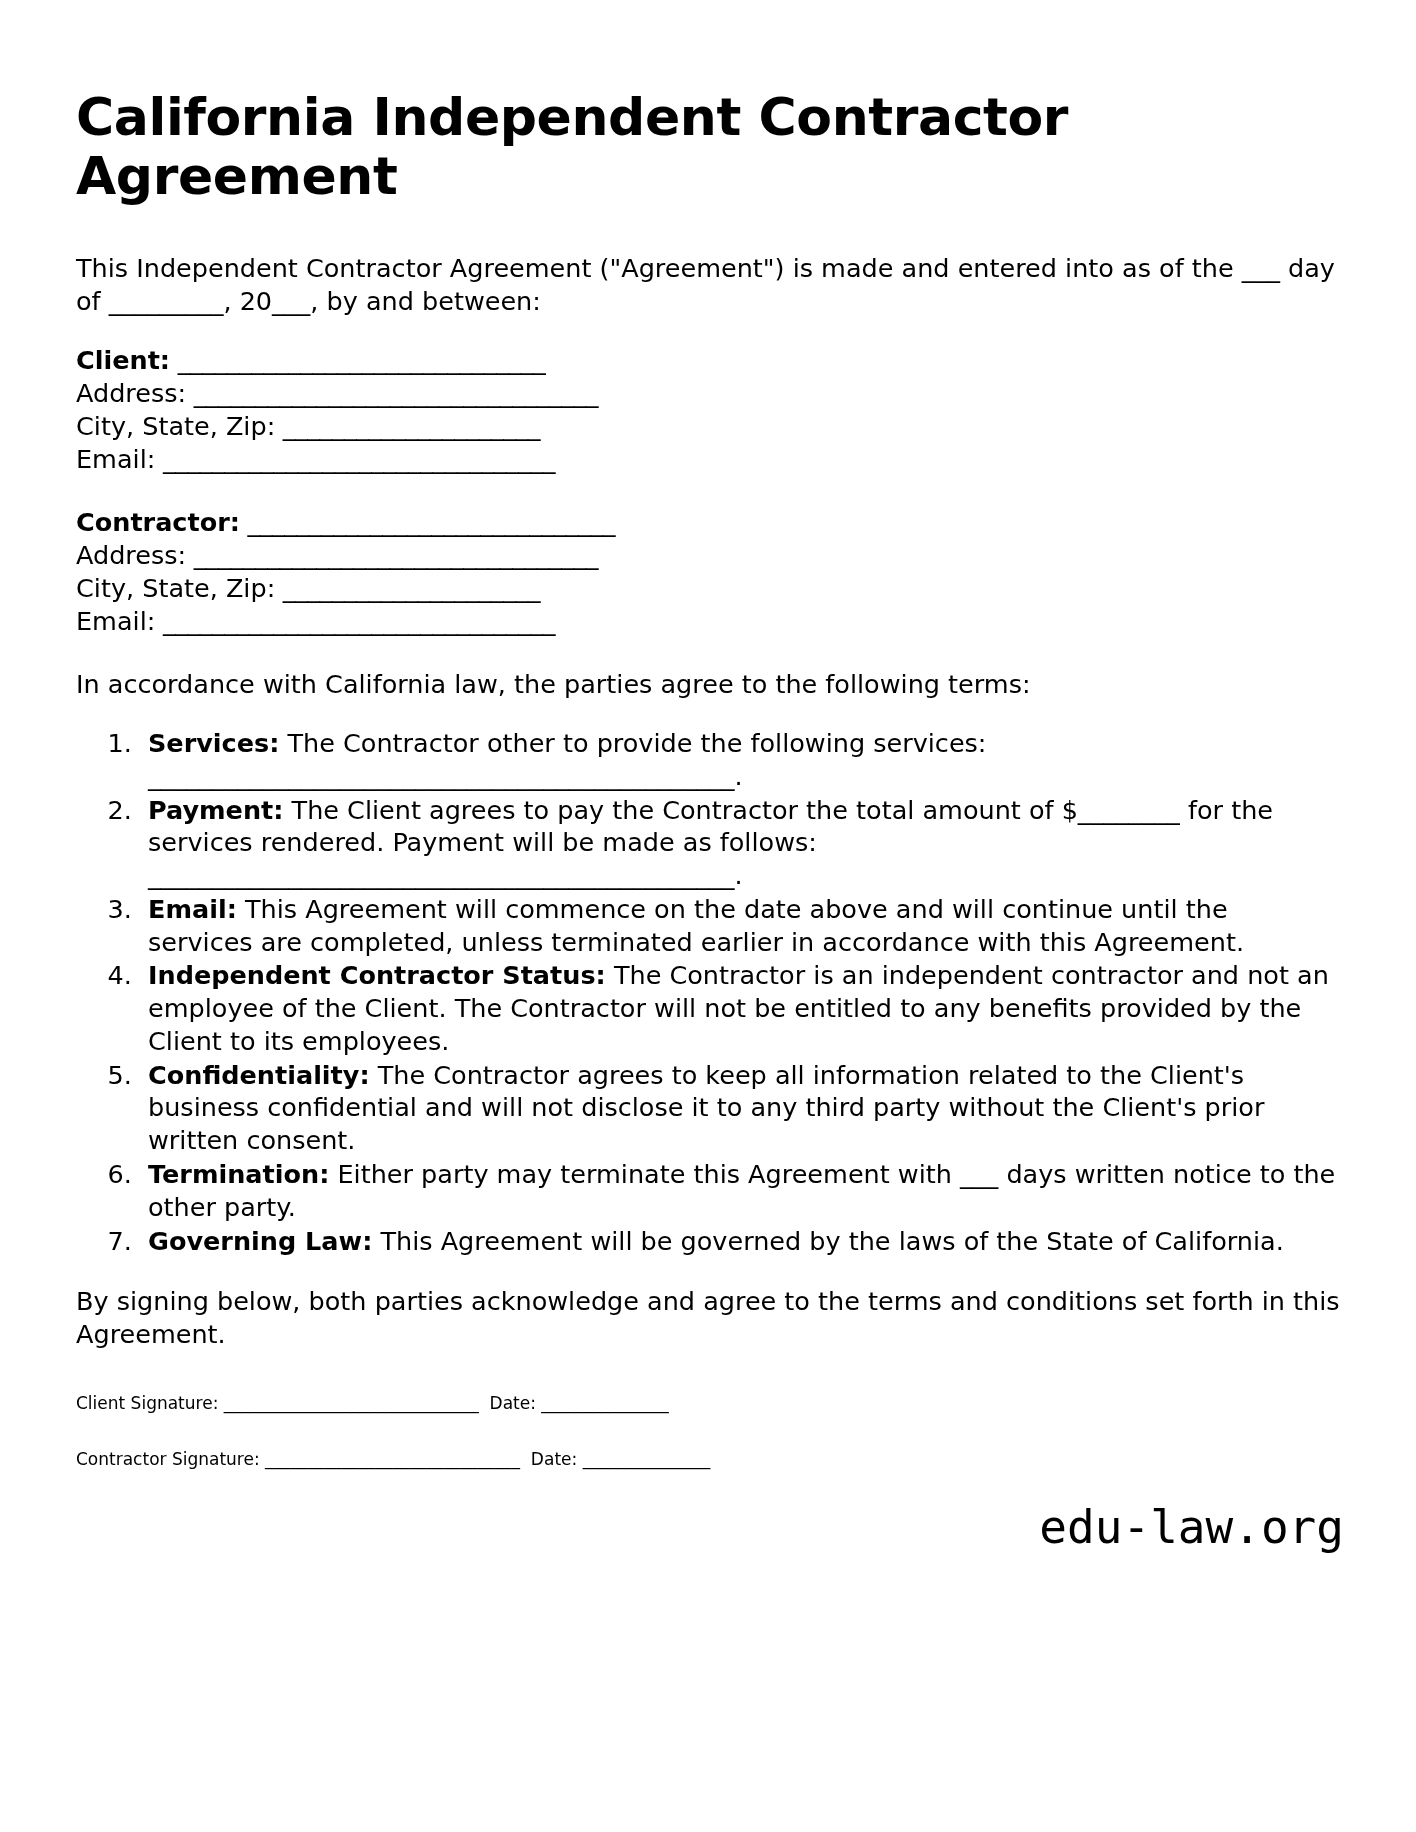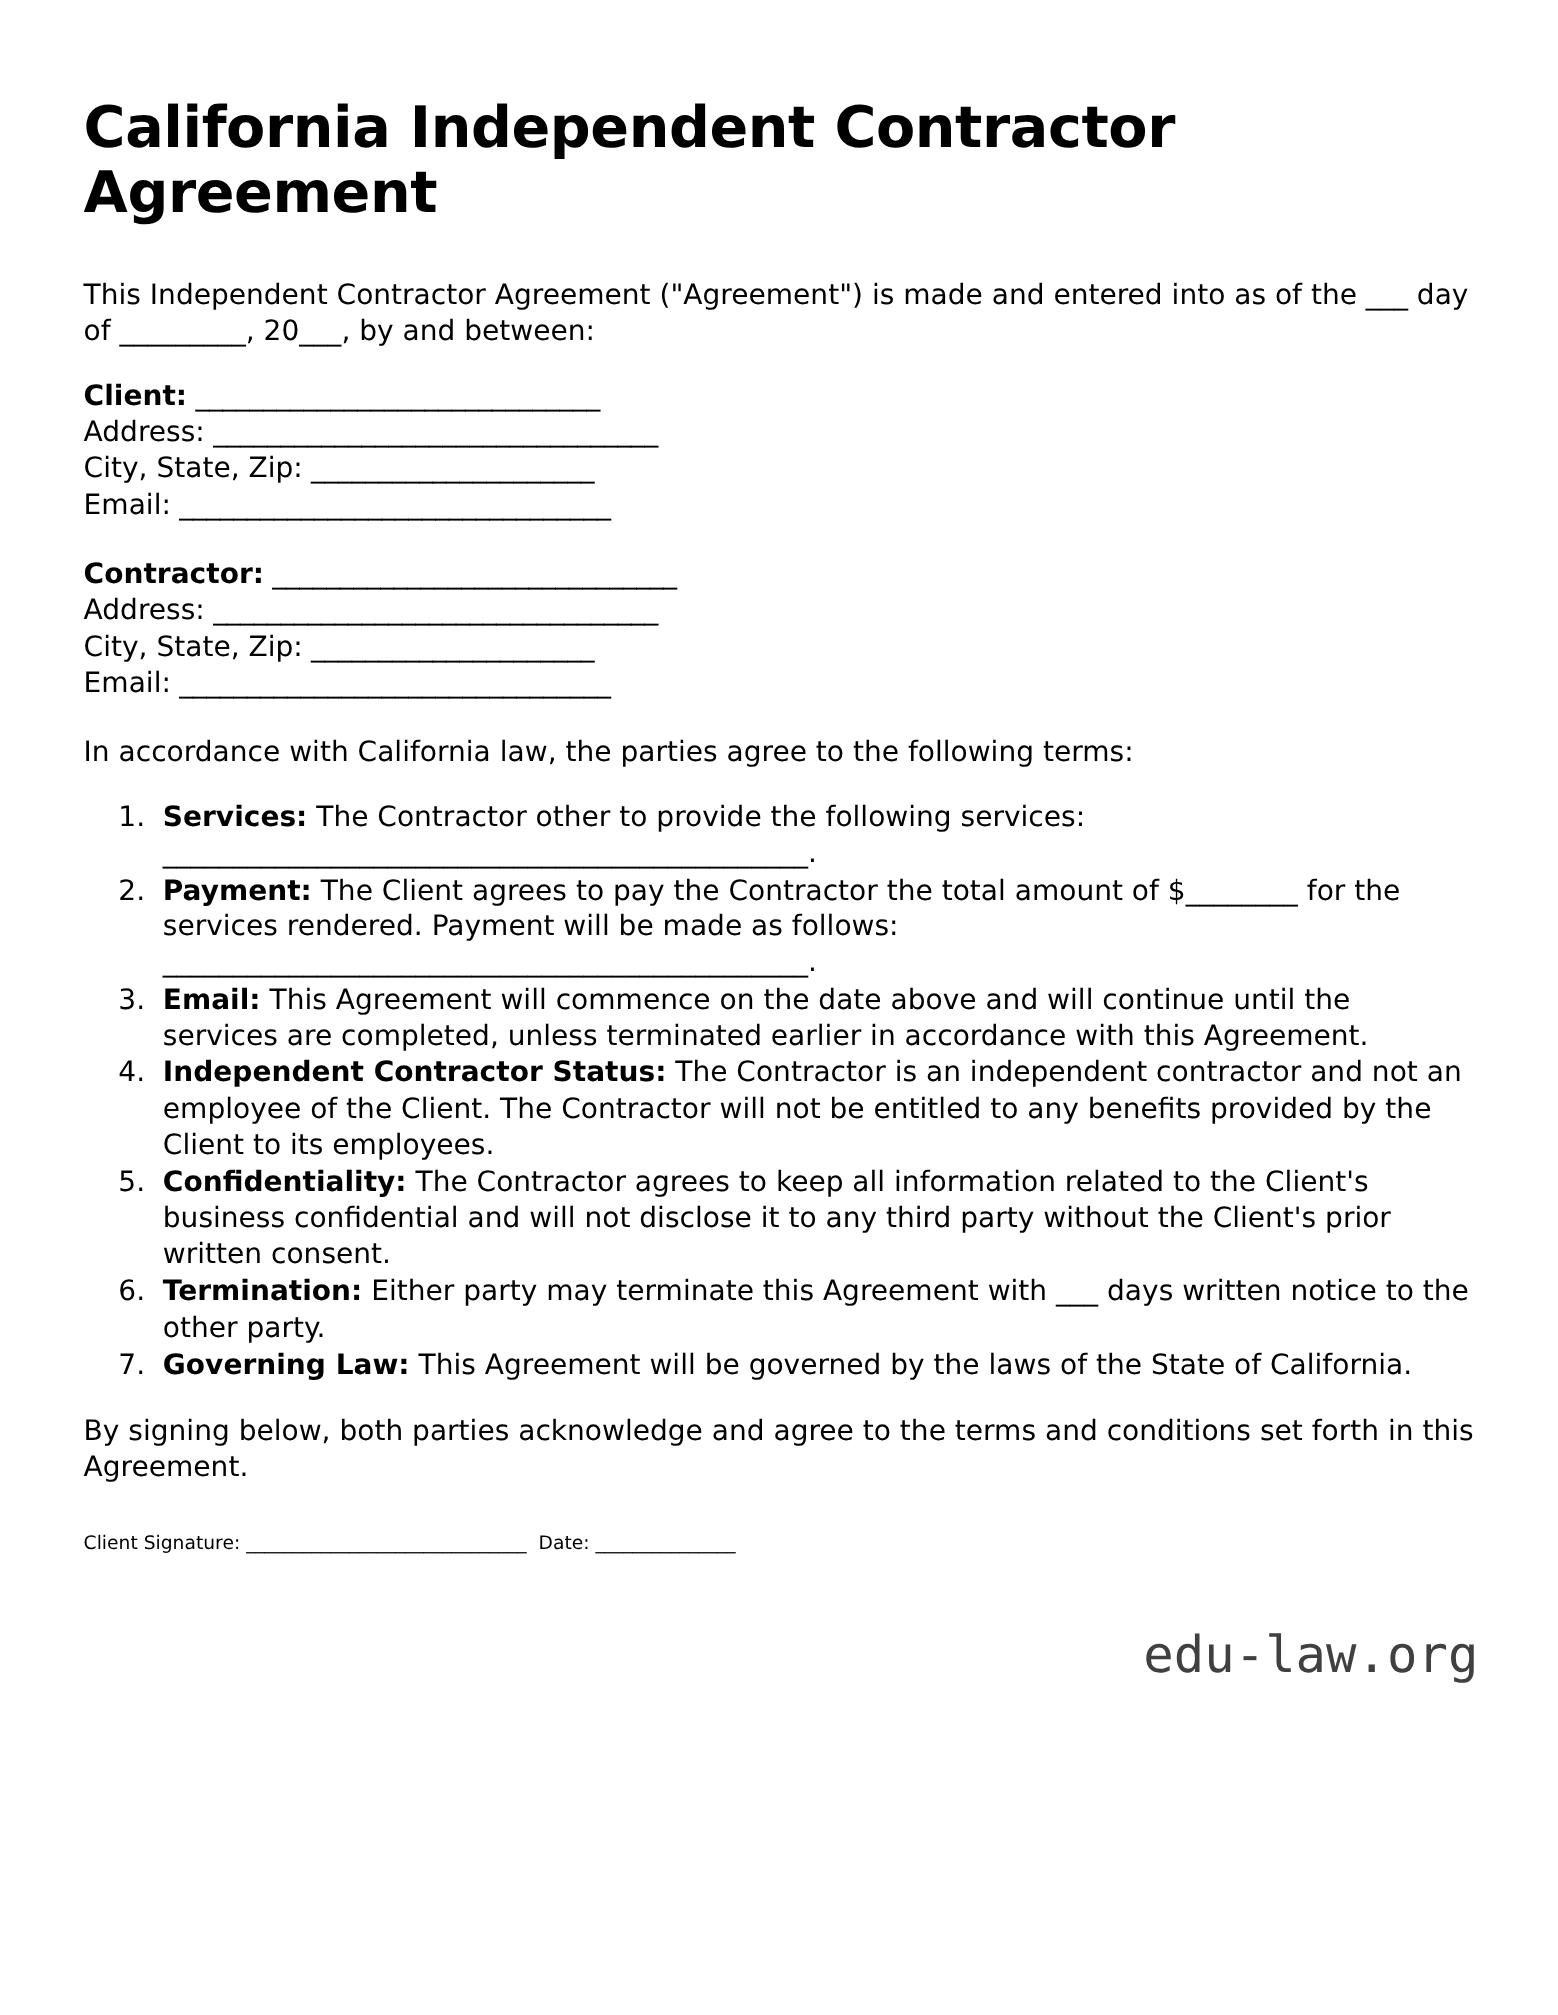--- a/index.html
+++ b/index.html
@@ -60,25 +60,25 @@
     font-size: 17px;
     font-weight: normal;
     line-height: 1.3;
     margin: 0 0 34px 0;
     white-space: pre;
   }
   .sig-block { margin-top: 40px; }
   .watermark {
     position: absolute;
     right: 72px;
-    bottom: 57px;
+    bottom: 34px;
     font-family: "DejaVu Sans Mono", monospace;
     font-size: 46px;
     letter-spacing: 0px;
-    color: #404040;
+    color: #000000;
   }
 </style>
 </head>
 <body>
 
 <div class="page">
 
   <h1 class="doc-title">California Independent Contractor Agreement</h1>
 
   <p class="para">This Independent Contractor Agreement ("Agreement") is made and entered into as of the ___ day of _________, 20___, by and between:</p>
@@ -106,17 +106,18 @@
       <li><span class="term-name">Independent Contractor Status:</span><span> The Contractor is an independent contractor and not an employee of the Client. The Contractor will not be entitled to any benefits provided by the Client to its employees.</span></li>
       <li><span class="term-name">Confidentiality:</span><span> The Contractor agrees to keep all information related to the Client's business confidential and will not disclose it to any third party without the Client's prior written consent.</span></li>
       <li><span class="term-name">Termination:</span><span> Either party may terminate this Agreement with ___ days written notice to the other party.</span></li>
       <li><span class="term-name">Governing Law:</span><span> This Agreement will be governed by the laws of the State of California.</span></li>
     </ol>
 
   <p class="para">By signing below, both parties acknowledge and agree to the terms and conditions set forth in this Agreement.</p>
 
   <div class="sig-block">
     <div class="sig-line">Client Signature: ______________________________  Date: _______________</div>
+    <div class="sig-line">Contractor Signature: ______________________________  Date: _______________</div>
   </div>
 
   <div class="watermark">edu-law.org</div>
 
 </div>
 
 </body></html>

